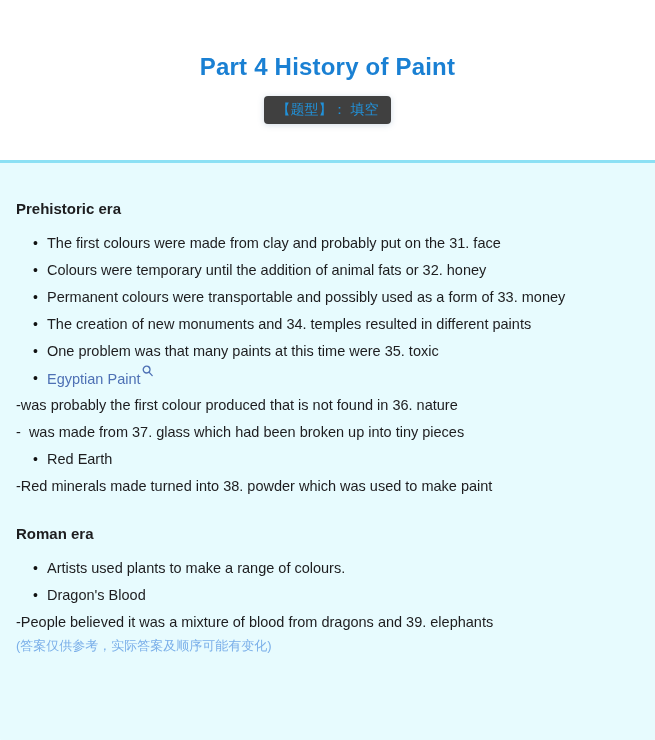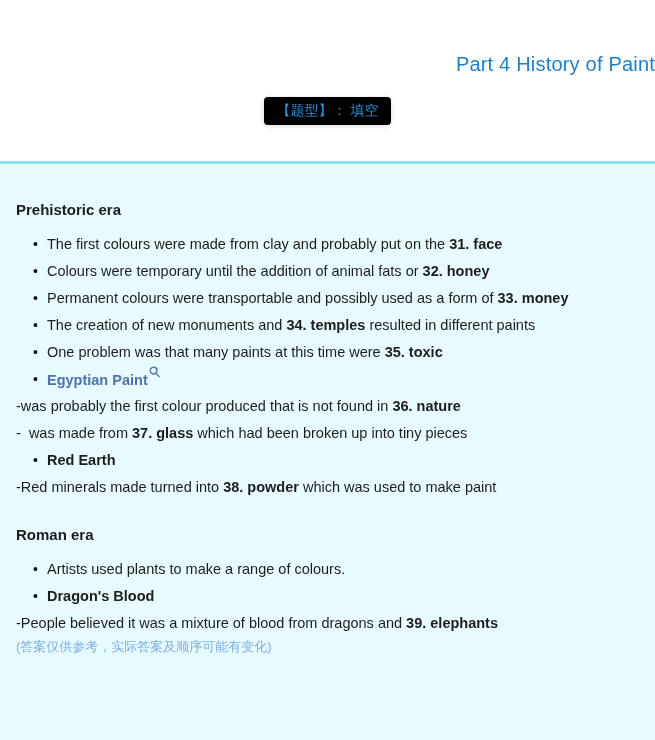--- a/index.html
+++ b/index.html
@@ -7,30 +7,29 @@
     margin: 0; padding: 0;
     width: 655px; height: 740px;
     background: #ffffff;
     font-family: "Liberation Sans", "DejaVu Sans", sans-serif;
     overflow: hidden;
   }
   .page { width: 655px; height: 740px; }
 
   .header { text-align: center; padding-top: 53px; }
   .page-title {
-    font-size: 20px; font-weight: 400;
+    font-size: 24px; font-weight: 700;
     color: #1a80d3;
     letter-spacing: 0.2px;
-    text-align: right;
   }
   .subtitle-badge {
     display: inline-block;
-    margin-top: 21px;
+    margin-top: 15px;
     padding: 5px 13px;
-    background: #000000;
+    background: #404040;
     border-radius: 4px;
     box-shadow: 0 1px 6px rgba(90,130,165,0.28);
     color: #2191d9;
     font-size: 14px;
   }
 
   .panel {
     margin-top: 36px;
     height: 584px;
     border-top: 3px solid #8ce0f4;
@@ -47,21 +46,21 @@
   }
   .section-heading + .section-heading,
   .line + .section-heading { margin-top: 26px; }
 
   .line {
     height: 27px; line-height: 27px;
     font-size: 14.5px;
     color: #1d1d1f;
     white-space: nowrap;
   }
-  .line .b { font-weight: 700; }
+  .line .b { font-weight: 400; }
   .line.bullet { padding-left: 17px; display: flex; }
   .line.bullet .dot {
     width: 14px; flex: 0 0 14px;
     font-size: 14px; color: #111;
   }
   .term { color: #4e71b5; font-weight: 700; cursor: pointer; }
   .search-sup {
     display: inline-block;
     vertical-align: 7px;
     margin-left: 1px;

